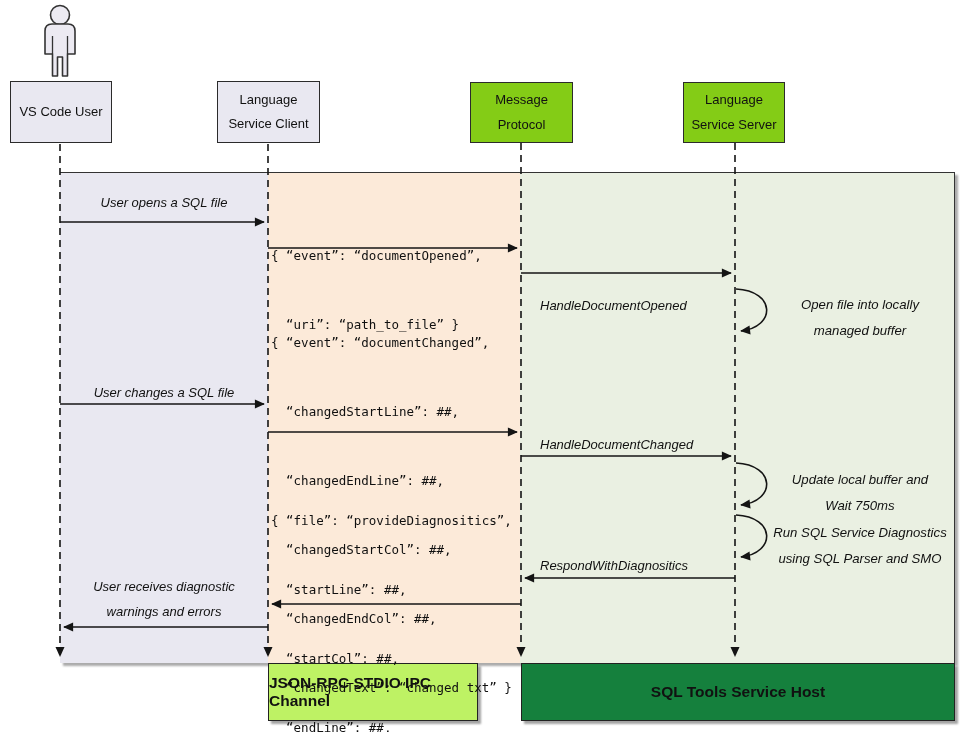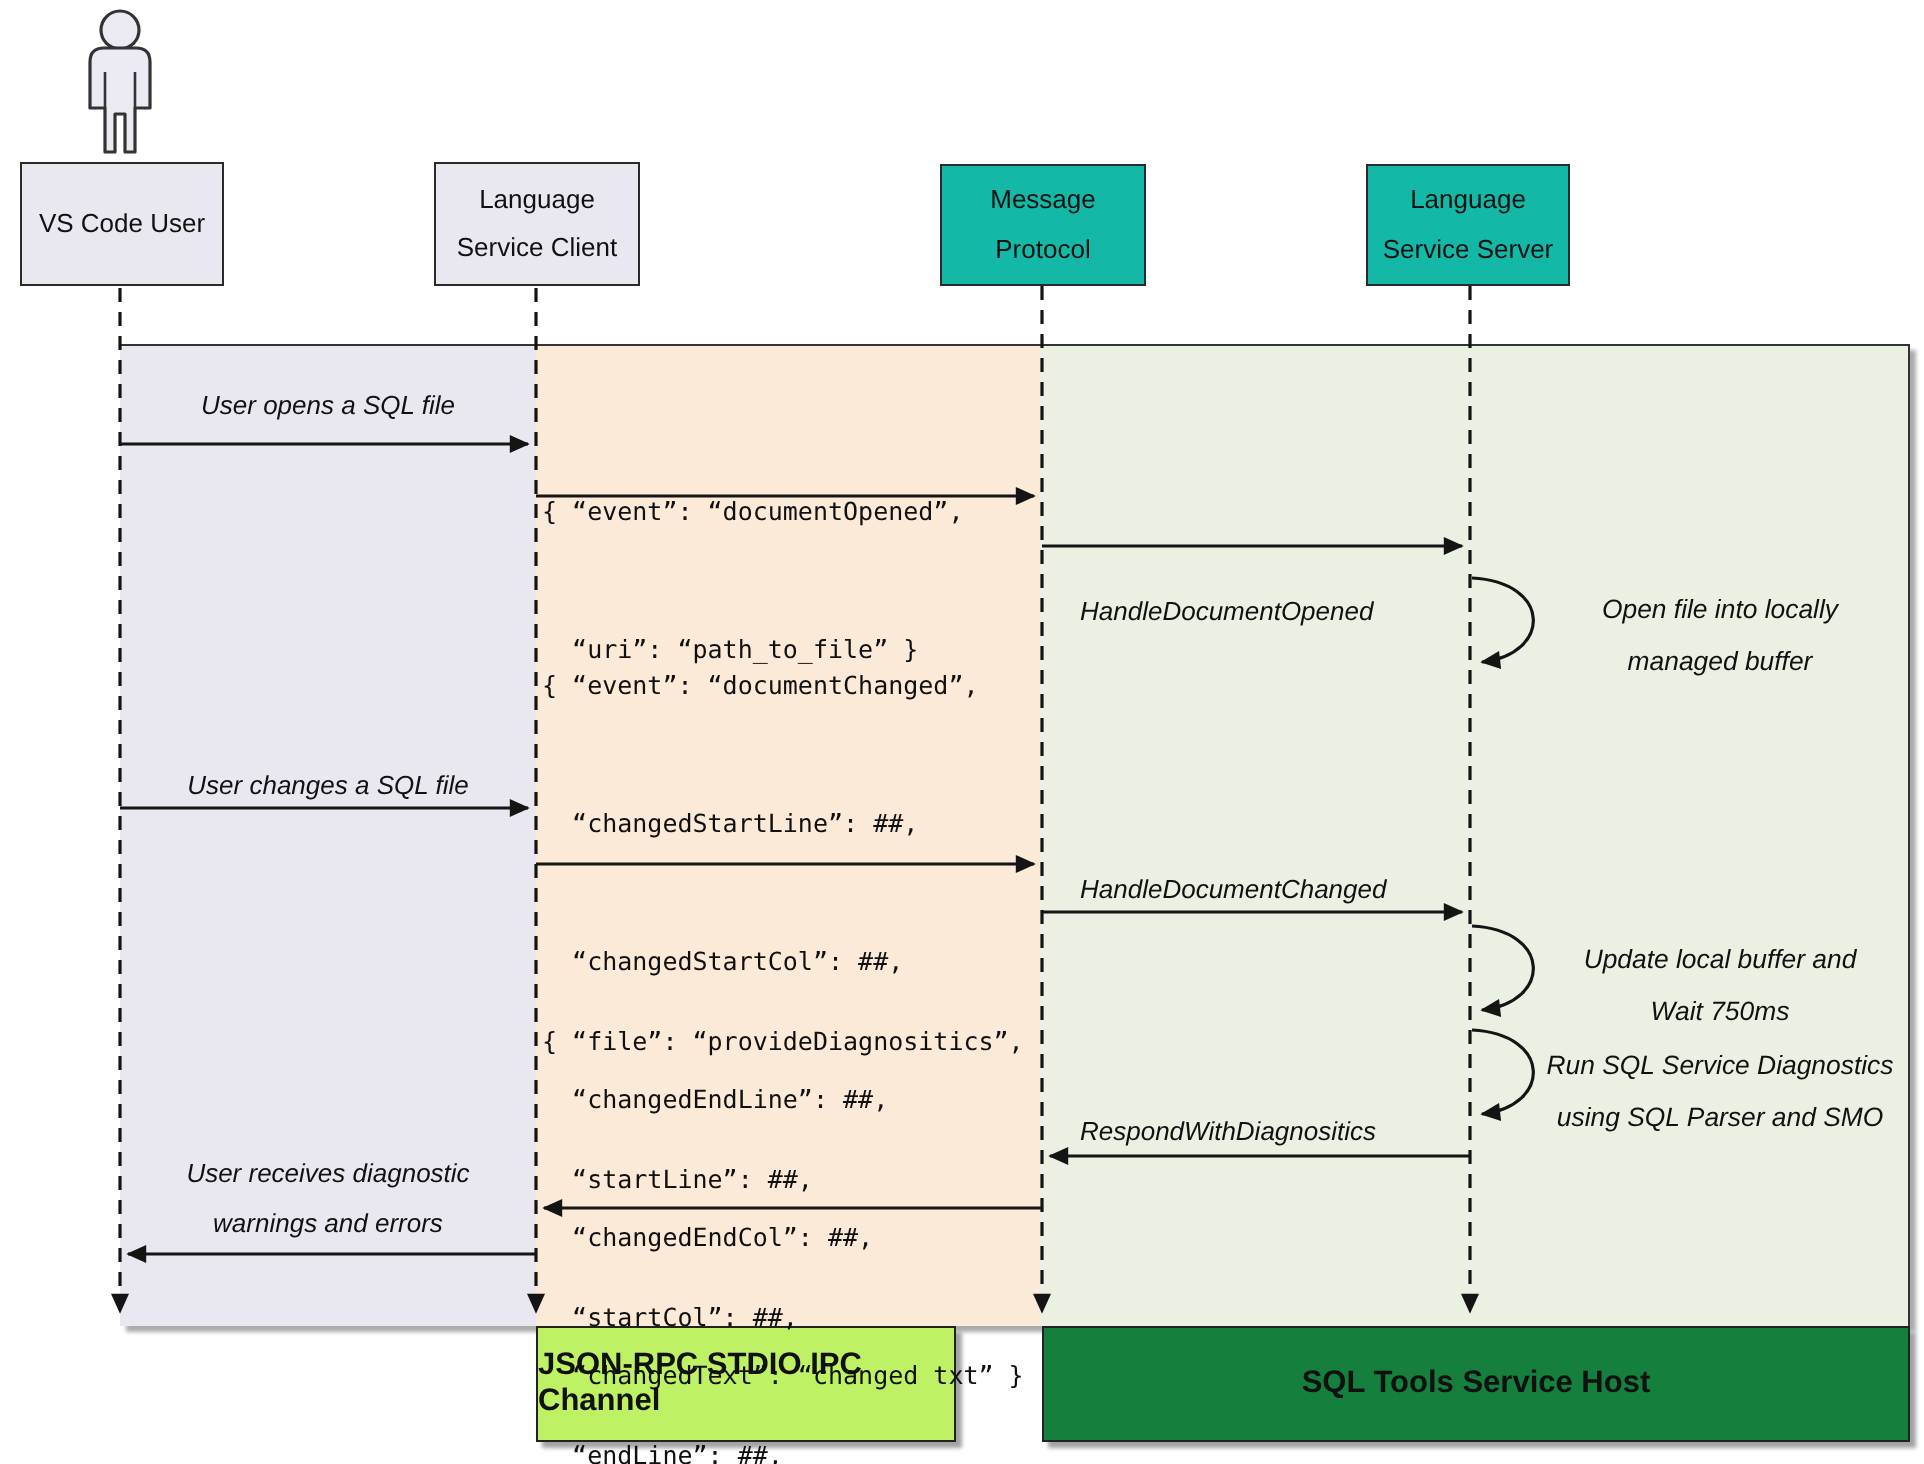--- a/index.html
+++ b/index.html
@@ -8,21 +8,21 @@
     font-family:"Liberation Sans",sans-serif;color:#111;overflow:hidden;
   }
   svg.overlay{position:absolute;left:0;top:0;pointer-events:none;}
 
   
   .hbox{
     position:absolute;box-sizing:border-box;border:1.6px solid #2b2b2b;
     display:flex;flex-direction:column;justify-content:space-evenly;align-items:center;
     font-size:13px;line-height:14px;text-align:center;background:#e9e8f1;z-index:3;
   }
-  .hbox.green{background:#14b8a6;}
+  .hbox.green{background:#84cc16;}
 
   
   #lane-band{
     position:absolute;left:60px;top:172px;width:895px;height:491px;
     box-sizing:border-box;border-top:1.4px solid #333;border-right:1.4px solid #333;
     display:flex;z-index:1;box-shadow:3px 3px 2px #ababab;
   }
   .lane{height:100%;}
 
   
@@ -138,22 +138,22 @@
     <div>using SQL Parser and SMO</div>
   </div>
 
   <div class="payload" style="left:271px;top:198px;">
     <div>{ “event”: “documentOpened”,</div>
     <div>  “uri”: “path_to_file” }</div>
   </div>
   <div class="payload" style="left:271px;top:285px;">
     <div>{ “event”: “documentChanged”,</div>
     <div>  “changedStartLine”: ##,</div>
+    <div>  “changedEndLine”: ##,</div>
     <div>  “changedStartCol”: ##,</div>
-    <div>  “changedEndLine”: ##,</div>
     <div>  “changedEndCol”: ##,</div>
     <div>  “changedText”: “changed txt” }</div>
   </div>
   <div class="payload" style="left:271px;top:463px;">
     <div>{ “file”: “provideDiagnositics”,</div>
     <div>  “startLine”: ##,</div>
     <div>  “startCol”: ##,</div>
     <div>  “endLine”: ##,</div>
     
     

